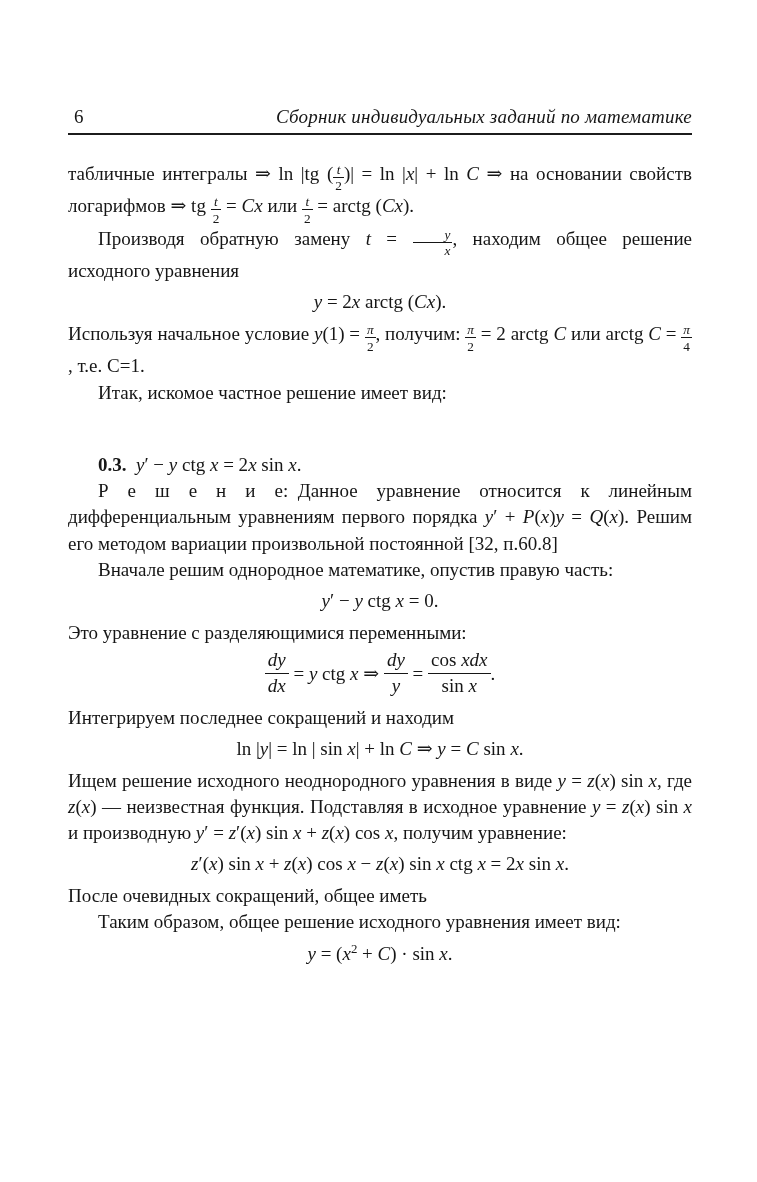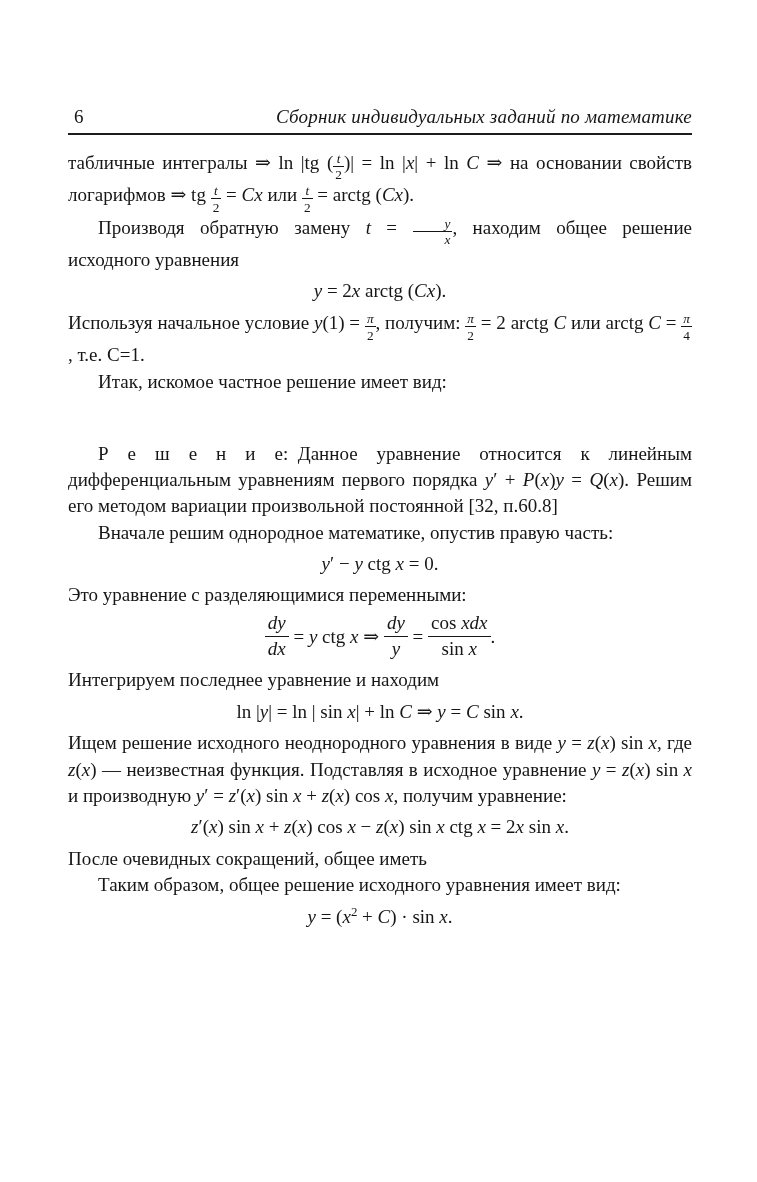--- a/index.html
+++ b/index.html
@@ -18,21 +18,21 @@
   }
   .header {
     display: flex;
     justify-content: space-between;
     align-items: baseline;
     border-bottom: 2px solid #1c1c1c;
     padding-bottom: 5px;
   }
   .pagenum { font-size: 19px; padding-left: 6px; }
   .runtitle { font-style: italic; font-size: 19px; letter-spacing: 0.2px; }
-  .content { margin-top: 15px; }
+  .content { margin-top: 26px; }
   .para {
     text-align: justify;
     line-height: 1.38;
     margin: 0;
   }
   .para.indent { text-indent: 30px; }
   .deq {
     text-align: center;
     margin: 6px 0;
     line-height: 1.3;
@@ -79,26 +79,27 @@
     <span class="pagenum">6</span>
     <span class="runtitle">Сборник индивидуальных заданий по математике</span>
   </div>
   <div class="content">
       <div class="para">табличные интегралы ⇒ ln |tg (<span class="frac"><span class="fnum"><span class="mi">t</span></span><span class="fden">2</span></span>)| = ln |<span class="mi">x</span>| + ln <span class="mi">C</span> ⇒ на основании свойств логарифмов ⇒ tg <span class="frac"><span class="fnum"><span class="mi">t</span></span><span class="fden">2</span></span> = <span class="mi">Cx</span> или <span class="frac"><span class="fnum"><span class="mi">t</span></span><span class="fden">2</span></span> = arctg (<span class="mi">Cx</span>).</div>
       <div class="para indent">Производя обратную замену <span class="mi">t</span> = <span class="frac"><span class="fnum"><span class="mi">y</span></span><span class="fden"><span class="mi">x</span></span></span>, находим общее решение исходного уравнения</div>
       <div class="deq"><span class="mi">y</span> = 2<span class="mi">x</span> arctg (<span class="mi">Cx</span>).</div>
       <div class="para">Используя начальное условие <span class="mi">y</span>(1) = <span class="frac"><span class="fnum"><span class="mi">π</span></span><span class="fden">2</span></span>, получим: <span class="frac"><span class="fnum"><span class="mi">π</span></span><span class="fden">2</span></span> = 2 arctg <span class="mi">C</span> или arctg <span class="mi">C</span> = <span class="frac"><span class="fnum"><span class="mi">π</span></span><span class="fden">4</span></span>, т.е. C=1.</div>
       <div class="para indent">Итак, искомое частное решение имеет вид:</div>
       <div class="spacer" style="height: 46px;"></div>
+      <div class="para indent"><span class="mb">0.3.</span> <span class="mi">y</span>′ − <span class="mi">y</span> ctg <span class="mi">x</span> = 2<span class="mi">x</span> sin <span class="mi">x</span>.</div>
       <div class="para indent">Р е ш е н и е: Данное уравнение относится к линейным дифференциальным уравнениям первого порядка <span class="mi">y</span>′ + <span class="mi">P</span>(<span class="mi">x</span>)<span class="mi">y</span> = <span class="mi">Q</span>(<span class="mi">x</span>). Решим его методом вариации произвольной постоянной [32, п.60.8]</div>
       <div class="para indent">Вначале решим однородное математике, опустив правую часть:</div>
       <div class="deq"><span class="mi">y</span>′ − <span class="mi">y</span> ctg <span class="mi">x</span> = 0.</div>
       <div class="para">Это уравнение с разделяющимися переменными:</div>
       <div class="deq"><span class="frac"><span class="fnum"><span class="mi">dy</span></span><span class="fden"><span class="mi">dx</span></span></span> = <span class="mi">y</span> ctg <span class="mi">x</span> ⇒ <span class="frac"><span class="fnum"><span class="mi">dy</span></span><span class="fden"><span class="mi">y</span></span></span> = <span class="frac"><span class="fnum">cos <span class="mi">xdx</span></span><span class="fden">sin <span class="mi">x</span></span></span>.</div>
-      <div class="para">Интегрируем последнее уравнение и находим</div>
+      <div class="para">Интегрируем последнее сокращений и находим</div>
       <div class="deq">ln |<span class="mi">y</span>| = ln | sin <span class="mi">x</span>| + ln <span class="mi">C</span> ⇒ <span class="mi">y</span> = <span class="mi">C</span> sin <span class="mi">x</span>.</div>
       <div class="para">Ищем решение исходного неоднородного уравнения в виде <span class="mi">y</span> = <span class="mi">z</span>(<span class="mi">x</span>) sin <span class="mi">x</span>, где <span class="mi">z</span>(<span class="mi">x</span>) — неизвестная функция. Подставляя в исходное уравнение <span class="mi">y</span> = <span class="mi">z</span>(<span class="mi">x</span>) sin <span class="mi">x</span> и производную <span class="mi">y</span>′ = <span class="mi">z</span>′(<span class="mi">x</span>) sin <span class="mi">x</span> + <span class="mi">z</span>(<span class="mi">x</span>) cos <span class="mi">x</span>, получим уравнение:</div>
       <div class="deq"><span class="mi">z</span>′(<span class="mi">x</span>) sin <span class="mi">x</span> + <span class="mi">z</span>(<span class="mi">x</span>) cos <span class="mi">x</span> − <span class="mi">z</span>(<span class="mi">x</span>) sin <span class="mi">x</span> ctg <span class="mi">x</span> = 2<span class="mi">x</span> sin <span class="mi">x</span>.</div>
       <div class="para">После очевидных сокращений, общее иметь</div>
       <div class="para indent">Таким образом, общее решение исходного уравнения имеет вид:</div>
       <div class="deq"><span class="mi">y</span> = (<span class="mi">x</span><sup class="msup">2</sup> + <span class="mi">C</span>) · sin <span class="mi">x</span>.</div>
     </div>
 </div>
 
 </body></html>

